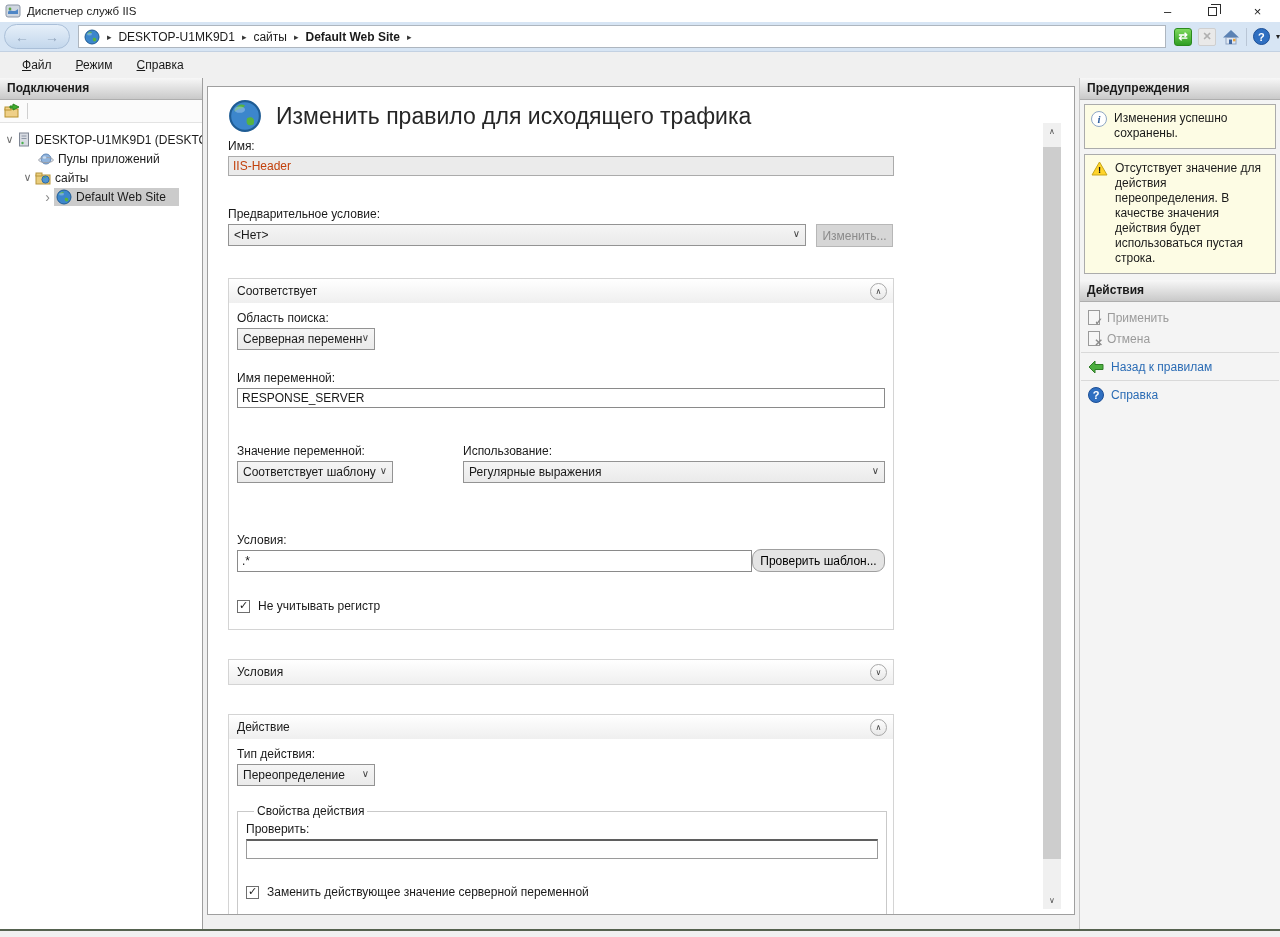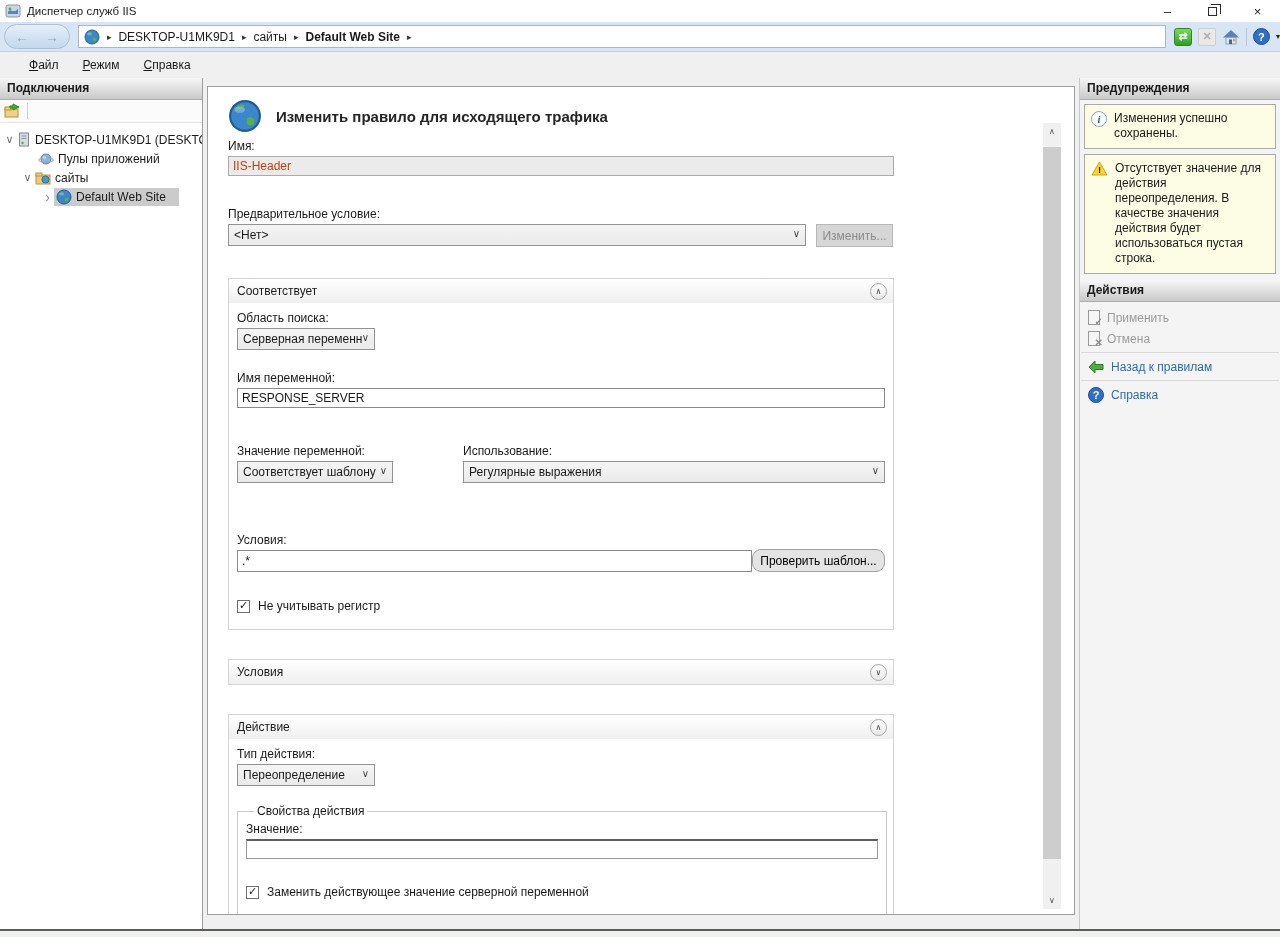--- a/index.html
+++ b/index.html
@@ -37,21 +37,21 @@
   .ic-refresh { background:linear-gradient(#7ed95e,#2f9e23); border:1px solid #2a8a1e; border-radius:3px;
     color:#fff; font-size:11px; font-weight:bold; }
   .ic-stop { background:#e9e9e9; border:1px solid #cfcfcf; border-radius:2px; color:#b0b0b0;
     font-size:11px; font-weight:bold; }
   .tool-sep { width:1px; height:18px; background:#b9c6d6; }
   .ic-help-circle { width:17px; height:17px; border-radius:50%; background:#2f6fc1;
     border:1px solid #1d4f96; color:#fff; font-size:11px; font-weight:bold;
     display:flex; align-items:center; justify-content:center; }
   .ic-caret { font-size:8px; color:#222; }
   
-  .menubar { position:absolute; left:15px; top:52px; right:0; height:26px; background:#f0f0f0;
+  .menubar { position:absolute; left:8px; top:52px; right:0; height:26px; background:#f0f0f0;
     display:flex; align-items:center; padding-left:14px; gap:24px; }
   .menu-item { display:inline-block; font-size:12px; }
   .menu-item::first-letter { text-decoration:underline; }
   
   .body { position:absolute; left:0; top:78px; width:1280px; height:851px;
     display:grid; grid-template-columns:203px 1fr 201px; }
   .frame-bottom { position:absolute; left:0; top:929px; right:0; height:2px; background:#55624f; }
   
   .left-panel { background:#ffffff; border-right:1px solid #9e9e9e; overflow:hidden; }
   .panel-header { height:22px; line-height:21px; padding-left:7px; font-weight:bold;
@@ -64,21 +64,21 @@
   .tw { width:13px; text-align:center; color:#6d6d6d; font-size:11px; flex:none; }
   .tw.col { color:#8a8a8a; font-size:14px; line-height:1; }
   .ticon { margin:0 4px 0 1px; flex:none; }
   .sel-bg { display:flex; align-items:center; background:#cbcbcb; padding:1px 13px 1px 1px; }
   
   .center { position:relative; background:#f0f0f0; }
   .content-box { position:absolute; left:4px; top:8px; right:4px; bottom:14px;
     background:#fff; border:1px solid #9f9f9f; overflow:hidden; }
   .form-area { margin-left:20px; width:666px; }
   .page-head { display:flex; align-items:center; margin-top:12px; }
-  .page-title { margin-left:14px; font-size:15px; font-weight:700; color:#262626; }
+  .page-title { margin-left:14px; font-size:23px; font-weight:400; color:#262626; }
   .lbl { display:block; font-size:12px; }
   .txt { width:100%; height:20px; border:1px solid #8a8a8a; background:#fff; padding:0 4px;
     font-family:"Liberation Sans",sans-serif; font-size:12px; color:#1a1a1a; }
   .txt:disabled, .txt.disabled { background:#ebebeb; border-color:#ababab; color:#c2410c; }
   .combo { height:22px; background:linear-gradient(#f5f5f5,#eaeaea); border:1px solid #939393;
     display:flex; align-items:center; padding:0 18px 0 5px; position:relative; font-size:12px;
     white-space:nowrap; overflow:hidden; }
   .combo::after { content:"∨"; position:absolute; right:5px; top:3px; font-size:10px; color:#444; }
   .btn { height:23px; background:#e4e4e4; border:1px solid #9f9f9f; font-size:12px;
     display:flex; align-items:center; justify-content:center;
@@ -330,21 +330,21 @@
               <span class="circle-btn">∧</span>
             </div>
             <div class="sec-body">
               <label class="lbl" style="margin-top:2px;">Тип действия:</label>
               <div class="combo mt3" style="width:138px;">
                 <span>Переопределение</span>
               </div>
 
               <fieldset class="props">
                 <legend>Свойства действия</legend>
-                <label class="lbl" style="margin-top:2px;">Значение:</label>
+                <label class="lbl" style="margin-top:2px;">Проверить:</label>
                 <input class="txt focus-top mt3" style="width: 632px;" value="">
                 <div class="chk-row" style="margin-top:26px;">
                   <span class="checkbox checked"></span>
                   <span>Заменить действующее значение серверной переменной</span>
                 </div>
               </fieldset>
             </div>
           </div>
 
         </div>

